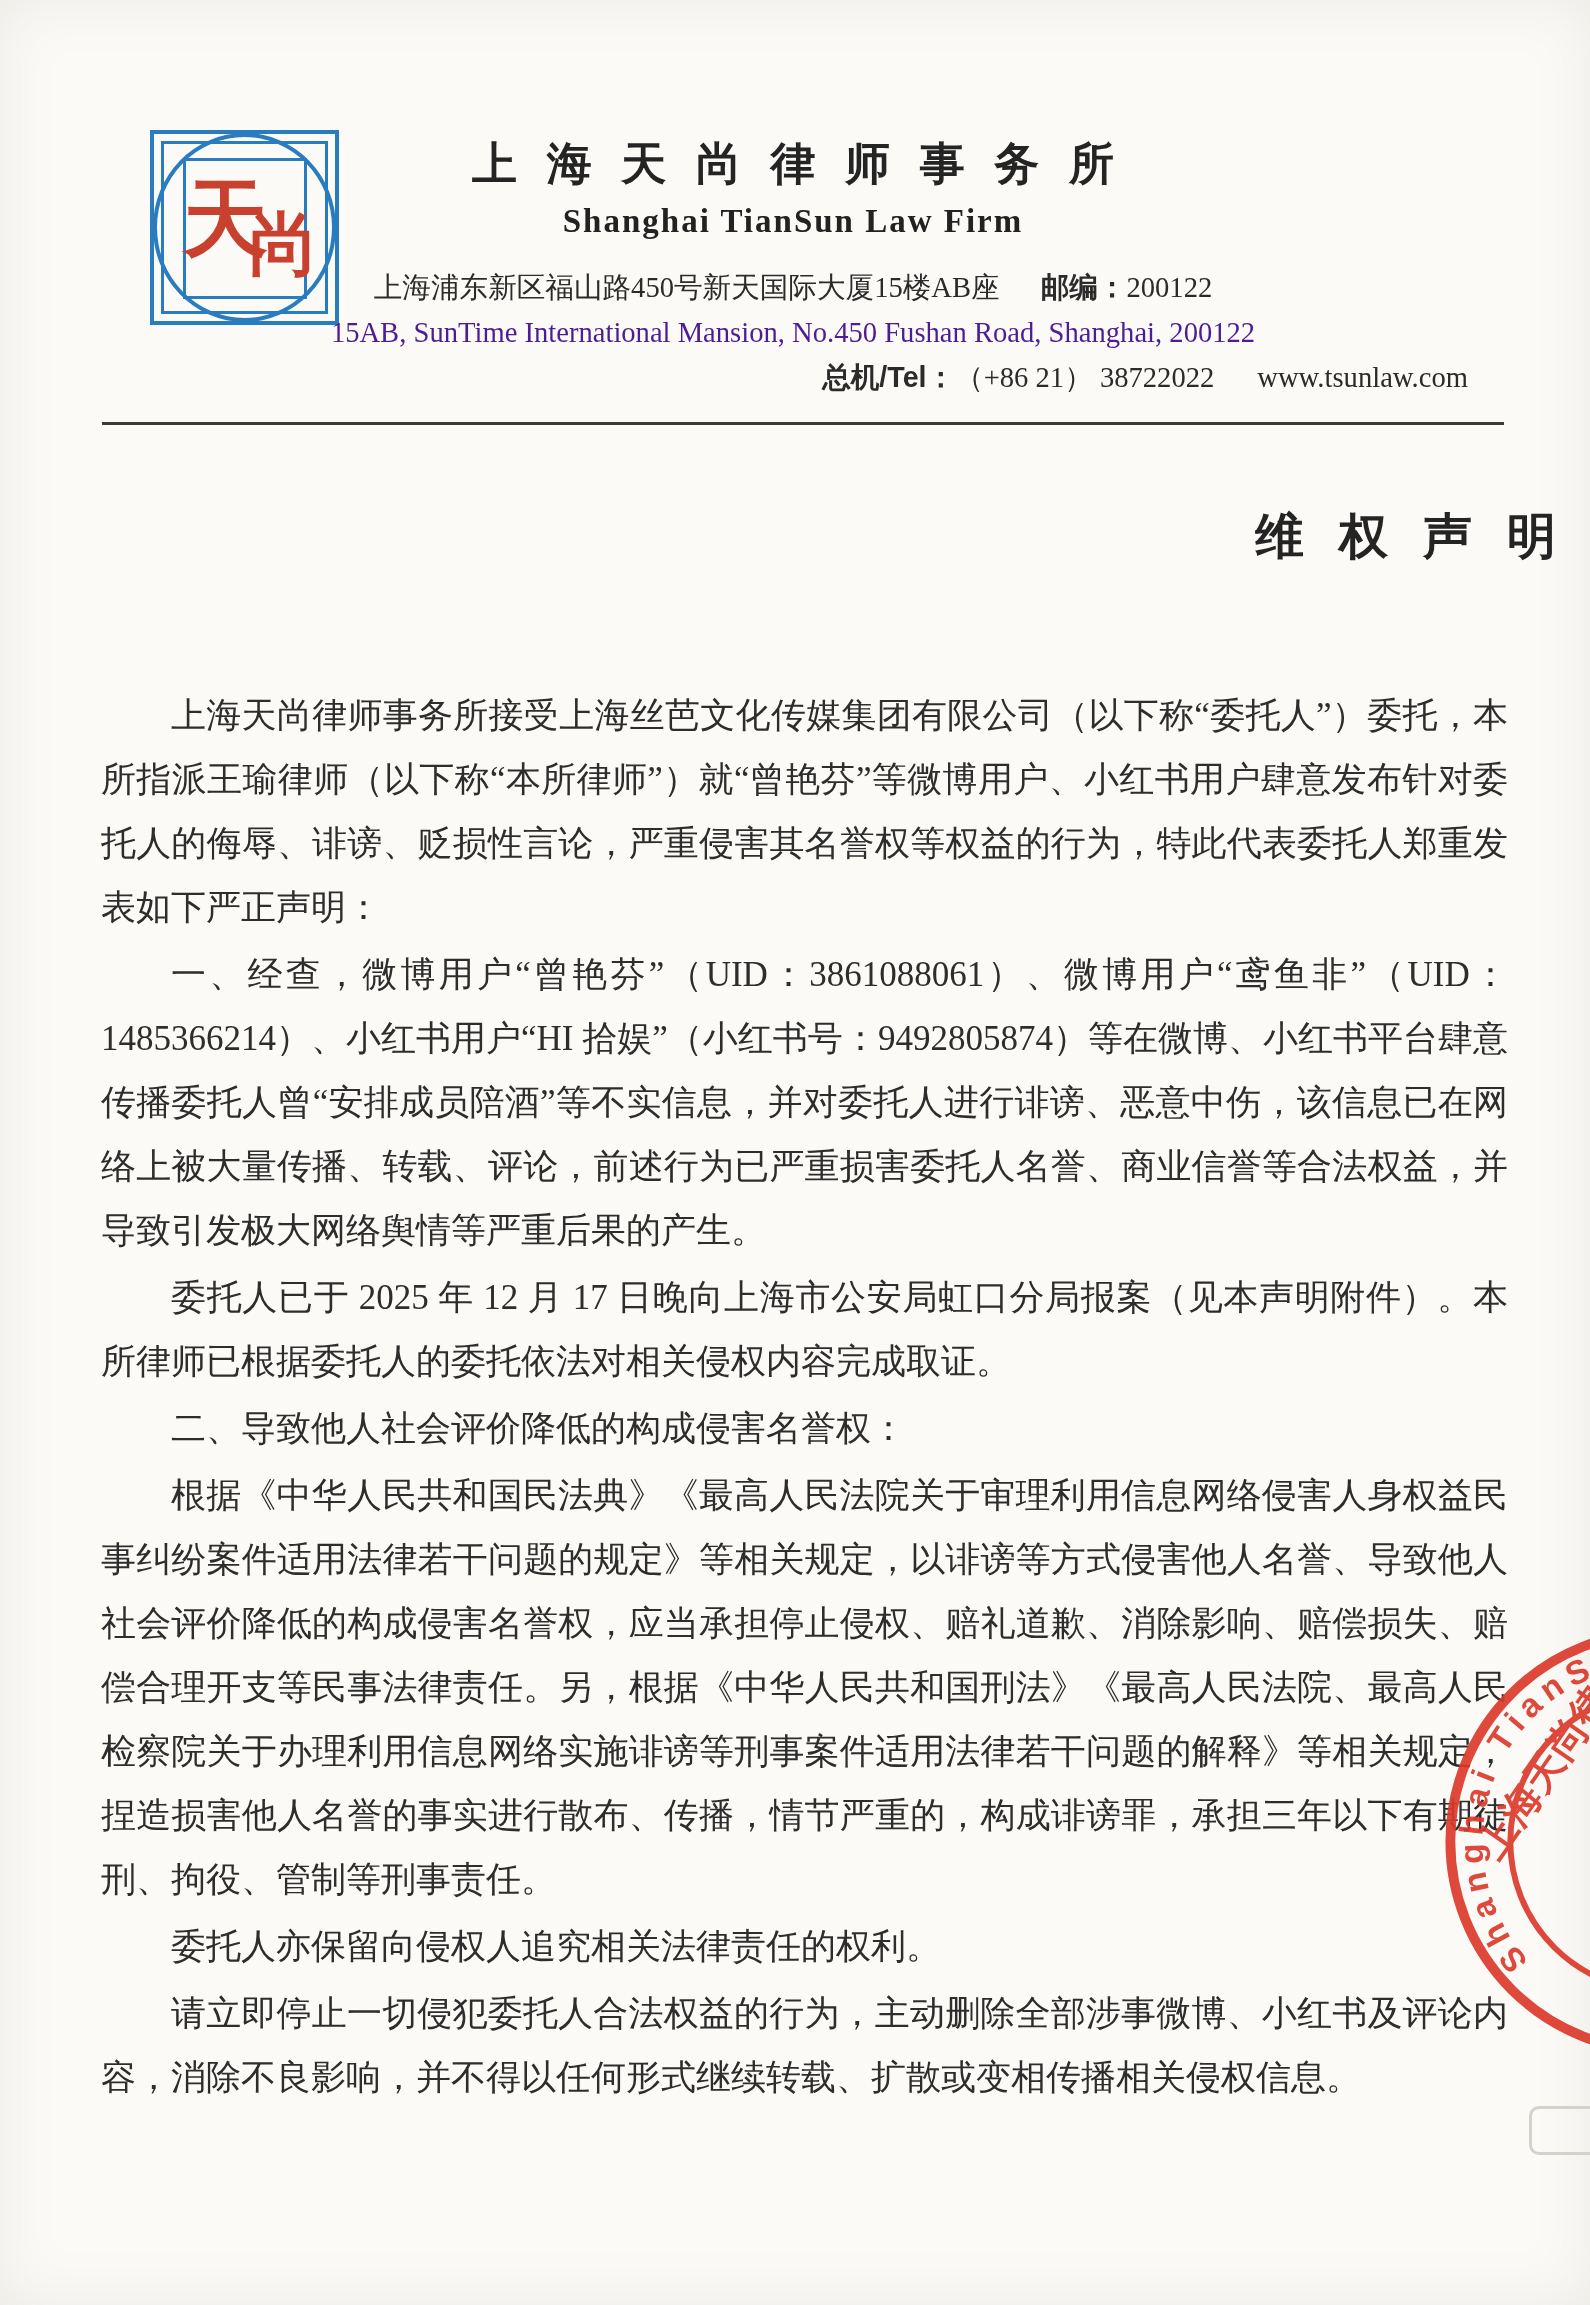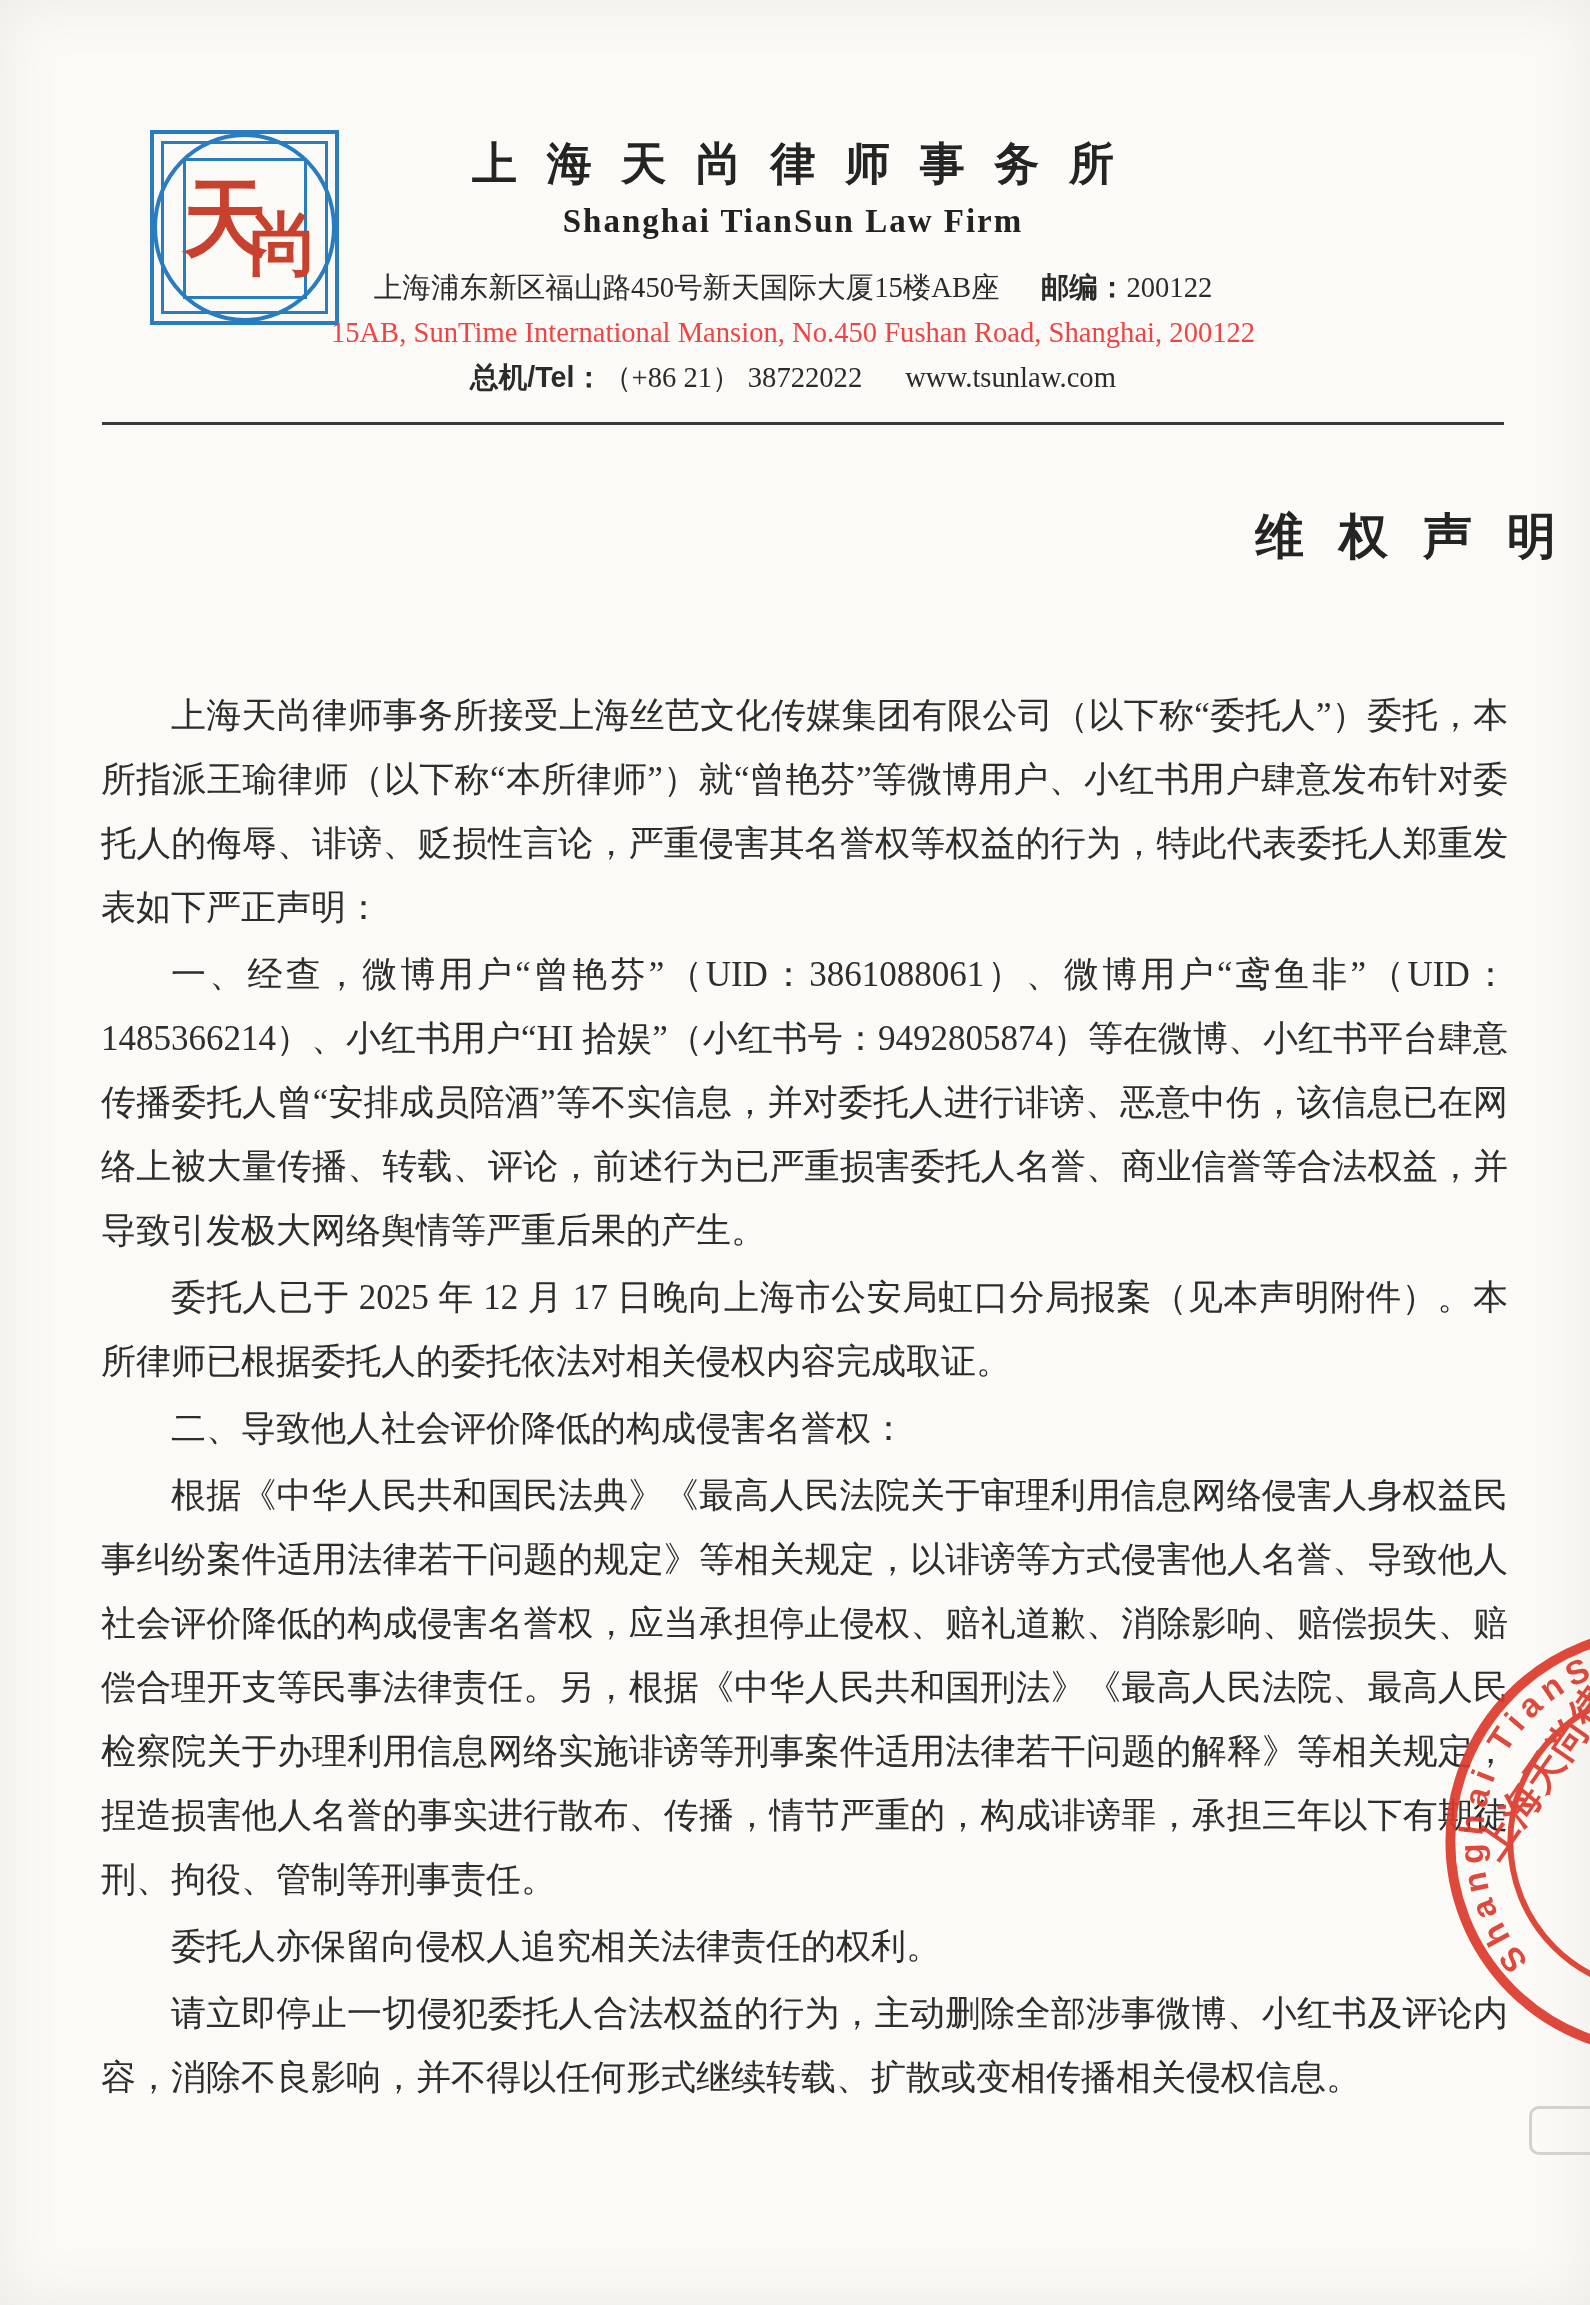--- a/index.html
+++ b/index.html
@@ -29,22 +29,22 @@
   .masthead{
     position:absolute;left:118px;top:0;width:1350px;text-align:center;
   }
   .firm-cn{
     margin:140px 0 0 0;font-size:45px;font-weight:bold;letter-spacing:29.6px;
     text-indent:29.6px;color:#242424;line-height:1.1;
   }
   .firm-en{margin-top:13.8px;font-size:33px;font-weight:bold;letter-spacing:2px;color:#222;}
   .addr-cn{margin-top:28px;font-size:28.6px;color:#2b2b2b;}
   .addr-cn .pc-label{font-weight:bold;margin-left:41px;font-family:"Liberation Sans","DejaVu Sans",sans-serif;}
-  .addr-en{margin-top:9.9px;font-size:28.6px;color:#ef4444;}
-  .tel-line{margin-top:8.9px;font-size:28.6px;color:#2b2b2b;}
+  .addr-en{margin-top:9.9px;font-size:28.6px;color:#4c1d95;}
+  .tel-line{margin-top:8.9px;font-size:28.6px;color:#2b2b2b;text-align:right;}
   .tel-line .tel-label{font-weight:bold;font-family:"Liberation Sans","DejaVu Sans",sans-serif;}
   .tel-line .website{margin-left:43px;}
 
   .rule{
     position:absolute;left:102px;right:87px;top:422px;height:0;
     border-top:3.9px solid #3a3a3a;
   }
 
   
   .doc-title{

